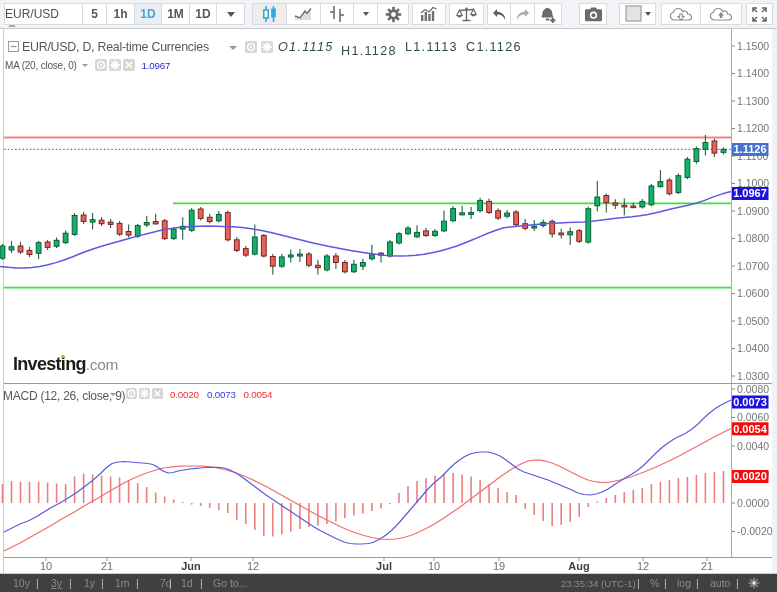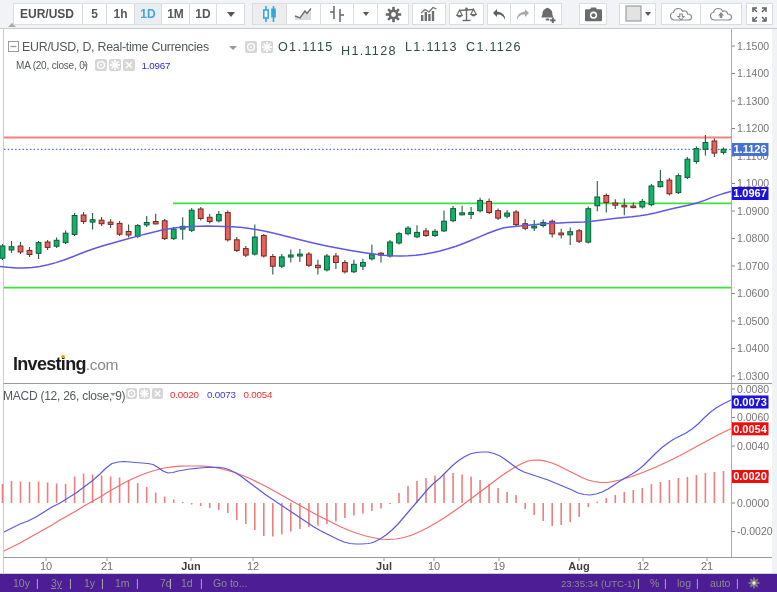--- a/index.html
+++ b/index.html
@@ -19,21 +19,21 @@
 .caret { width:0; height:0; border-left:4px solid transparent;
   border-right:4px solid transparent; border-top:5px solid #555; }
 .caret.sm { border-left-width:3.5px; border-right-width:3.5px; border-top-width:4.5px; }
 
 .legend { position:absolute; z-index:2; white-space:nowrap; }
 .licon { display:inline-block; width:12px; height:12px; background:#d6d6d6;
   border-radius:2px; vertical-align:-2px; margin-right:3px; position:relative; }
 .licon svg { position:absolute; left:0; top:0; }
 
 #botbar { position:absolute; left:0; top:573px; width:777px; height:19px;
-  background:#4c1d95; border-top:1px solid #cfcfcf; z-index:3;
+  background:#404040; border-top:1px solid #cfcfcf; z-index:3;
   font-size:10.5px; color:#8b8b8b; }
 #botbar span { position:absolute; top:3px; }
 </style></head>
 <body>
 <div id="root">
 <svg id="chartsvg" width="777" height="592">
 <rect x="772" y="29" width="5" height="545" fill="#f0f2f5"></rect>
 <line x1="3.5" y1="29" x2="3.5" y2="573" stroke="#cccccc" stroke-width="1"></line>
 <line x1="0" y1="28.5" x2="777" y2="28.5" stroke="#c9c9c9" stroke-width="1"></line>
 <line x1="731.5" y1="29" x2="731.5" y2="557" stroke="#aaaaaa" stroke-width="1"></line>
@@ -354,21 +354,21 @@
 <line x1="579" y1="557.5" x2="579" y2="561" stroke="#999999" stroke-width="1"></line>
 <text x="579" y="569.5" font-size="11" fill="#3f3f3f" text-anchor="middle" font-weight="bold">Aug</text>
 <line x1="643" y1="557.5" x2="643" y2="561" stroke="#999999" stroke-width="1"></line>
 <text x="643" y="569.5" font-size="11" fill="#6f6f6f" text-anchor="middle">12</text>
 <line x1="707" y1="557.5" x2="707" y2="561" stroke="#999999" stroke-width="1"></line>
 <text x="707" y="569.5" font-size="11" fill="#6f6f6f" text-anchor="middle">21</text>
 </svg>
 
 <div id="topbar">
   <span style="position:absolute; left:8px; top:22.5px; width:0; height:0; border-left:4px solid transparent; border-right:4px solid transparent; border-bottom:4px solid #a9a9a9;"></span>
-  <div class="btn" style="left:13px; width:79px; justify-content:flex-start; padding-left:6px; font-weight:bold;">EUR/USD</div>
+  <div class="btn" style="left:4px; width:79px; justify-content:flex-start; font-weight:normal;">EUR/USD</div>
   <div class="grp" style="left:82px;">
     <div class="b" style="width:25px;">5</div>
     <div class="b" style="width:28px;text-align:right;">1h</div>
     <div class="b" style="width:27px; background:#e9eef3; color:#49a4dc;">1D</div>
     <div class="b" style="width:28px;">1M</div>
     <div class="b" style="width:27px;">1D</div>
     <div class="b" style="width:28px;">
           <div class="caret"></div>
         </div>
   </div>
@@ -526,26 +526,26 @@
         <svg width="12" height="12">
           <circle cx="6" cy="6" r="2" fill="#fff"></circle>
           <g stroke="#fff" stroke-width="1.6">
             <line x1="6" y1="1" x2="6" y2="11"></line>
             <line x1="1" y1="6" x2="11" y2="6"></line>
             <line x1="2.5" y1="2.5" x2="9.5" y2="9.5"></line>
             <line x1="9.5" y1="2.5" x2="2.5" y2="9.5"></line>
           </g>
         </svg>
       </span>
-  <span style="position:absolute; left:278px; top:40px; font-size:12.6px; color:#2d4d46; letter-spacing:1.3px; white-space:nowrap;">O1.1115</span>
+  <span style="position:absolute; left:278px; top:40px; font-size:12.6px; color:#2d4d46; letter-spacing:1.3px; white-space:nowrap;font-style:italic;">O1.1115</span>
   <span style="position:absolute; left:341px; top:44px; font-size:12.6px; color:#2d4d46; letter-spacing:1.3px; white-space:nowrap;">H1.1128</span>
   <span style="position:absolute; left:405px; top:40px; font-size:12.6px; color:#2d4d46; letter-spacing:1.3px; white-space:nowrap;">L1.1113</span>
   <span style="position:absolute; left:466px; top:40px; font-size:12.6px; color:#2d4d46; letter-spacing:1.3px; white-space:nowrap;">C1.1126</span>
 
-  <span style="position:absolute; left:5px; top:59.5px; font-size:10px; letter-spacing:-0.2px; color:#55595f; white-space:nowrap;margin-left:11px;">MA (20, close, 0)</span>
+  <span style="position:absolute; left:5px; top:59.5px; font-size:10px; letter-spacing:-0.2px; color:#55595f; white-space:nowrap;">MA (20, close, 0)</span>
   <span style="position:absolute; left:82px; top:64px; width:0; height:0; border-left:3.5px solid transparent; border-right:3.5px solid transparent; border-top:3.5px solid #9a9a9a;"></span>
   <span class="licon" style="position:absolute; left:95px; top:59px;">
         <svg width="12" height="12">
           <circle cx="6" cy="6" r="3.4" fill="none" stroke="#fff" stroke-width="1.4"></circle>
           <circle cx="6" cy="6" r="1" fill="#fff"></circle>
         </svg>
       </span>
   <span class="licon" style="position:absolute; left:109px; top:59px;">
         <svg width="12" height="12">
           <circle cx="6" cy="6" r="2" fill="#fff"></circle>

